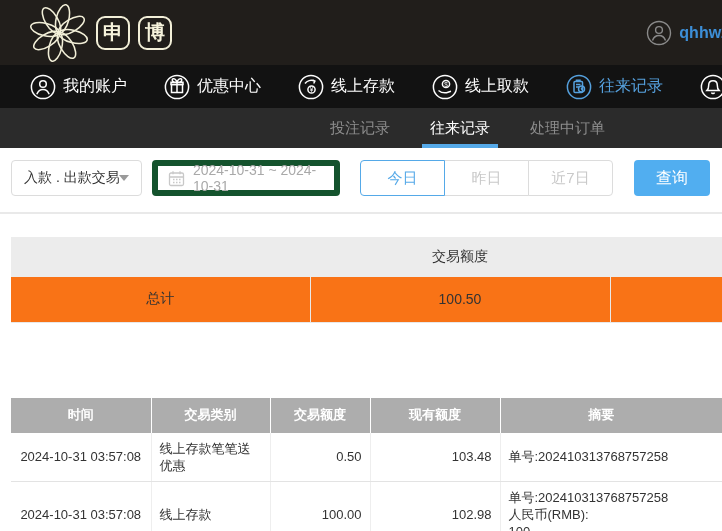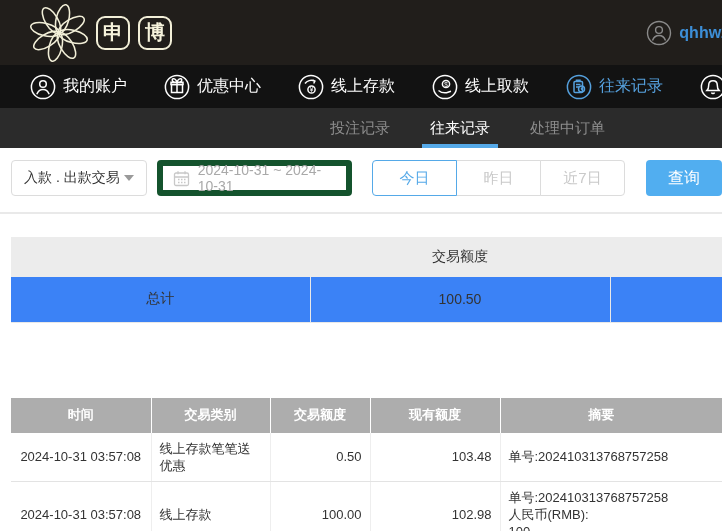--- a/index.html
+++ b/index.html
@@ -34,21 +34,21 @@
   
   .sub-nav { height:40px; background:#2b2b2b; display:flex; align-items:stretch;
     padding-left:322px; gap:24px; }
   .sub-tab { display:flex; align-items:center; padding:0 8px; font-size:15px;
     color:#8d8d8d; cursor:pointer; position:relative; flex:none; }
   .sub-tab.active { color:#ffffff; }
   .sub-tab.active::after { content:""; position:absolute; left:0; right:0; bottom:0;
     height:4px; background:#55a9e8; }
 
   
-  .filter-row { margin:12px 0 0 11px; display:flex; align-items:center; height:36px; }
+  .filter-row { margin:12px 12px 0 11px; display:flex; align-items:center; height:36px; }
   .type-select { width:155px; height:36px; border:1px solid #dcdcdc; border-radius:4px;
     display:flex; align-items:center; padding:0 12px; font-size:14px; color:#333;
     position:relative; cursor:pointer; background:#fff; }
   .select-caret { position:absolute; right:12px; top:14px; width:0; height:0;
     border-left:5px solid transparent; border-right:5px solid transparent;
     border-top:6px solid #9a9a9a; }
   .date-field { margin-left:10px; width:224px; height:36px; border:6px solid #14532d;
     border-radius:4px; display:flex; align-items:center; gap:8px; padding:0 10px;
     font-size:14px; color:#a9a9a9; cursor:pointer; background:#fff; }
   .cal-ico { width:17px; height:17px; color:#c8c8c8; flex:none; }
@@ -64,21 +64,21 @@
     flex:none; font-family:inherit; }
 
   .divider { margin-top:16px; height:2px; background:#e9e9e9; }
 
   
   .summary-table { margin:23px 0 0 11px; width:711px; border-collapse:collapse;
     table-layout:fixed; font-size:14px; color:#333; }
   .summary-table th { height:40px; background:#ececec; font-weight:normal;
     text-align:center; }
   .summary-table td { height:45px; text-align:center; border:1px solid #e8e8e8;
-    border-top:none; background:#3b82f6; }
+    border-top:none; background:#f97316; }
   .summary-table td:first-child { border-left:none; }
   .summary-table td:last-child { border-right:none; }
 
   
   .tx-table { margin:75px 0 0 11px; width:711px; border-collapse:collapse;
     table-layout:fixed; font-size:13px; color:#333; }
   .tx-table th { height:35px; background:#adadad; color:#fff; font-weight:bold;
     text-align:center; border-right:1px solid #fff; }
   .tx-table th:last-child { border-right:none; text-align:center; padding-right:20px; }
   .tx-table td { padding:7px 8px; border-bottom:1px solid #e3e3e3;

